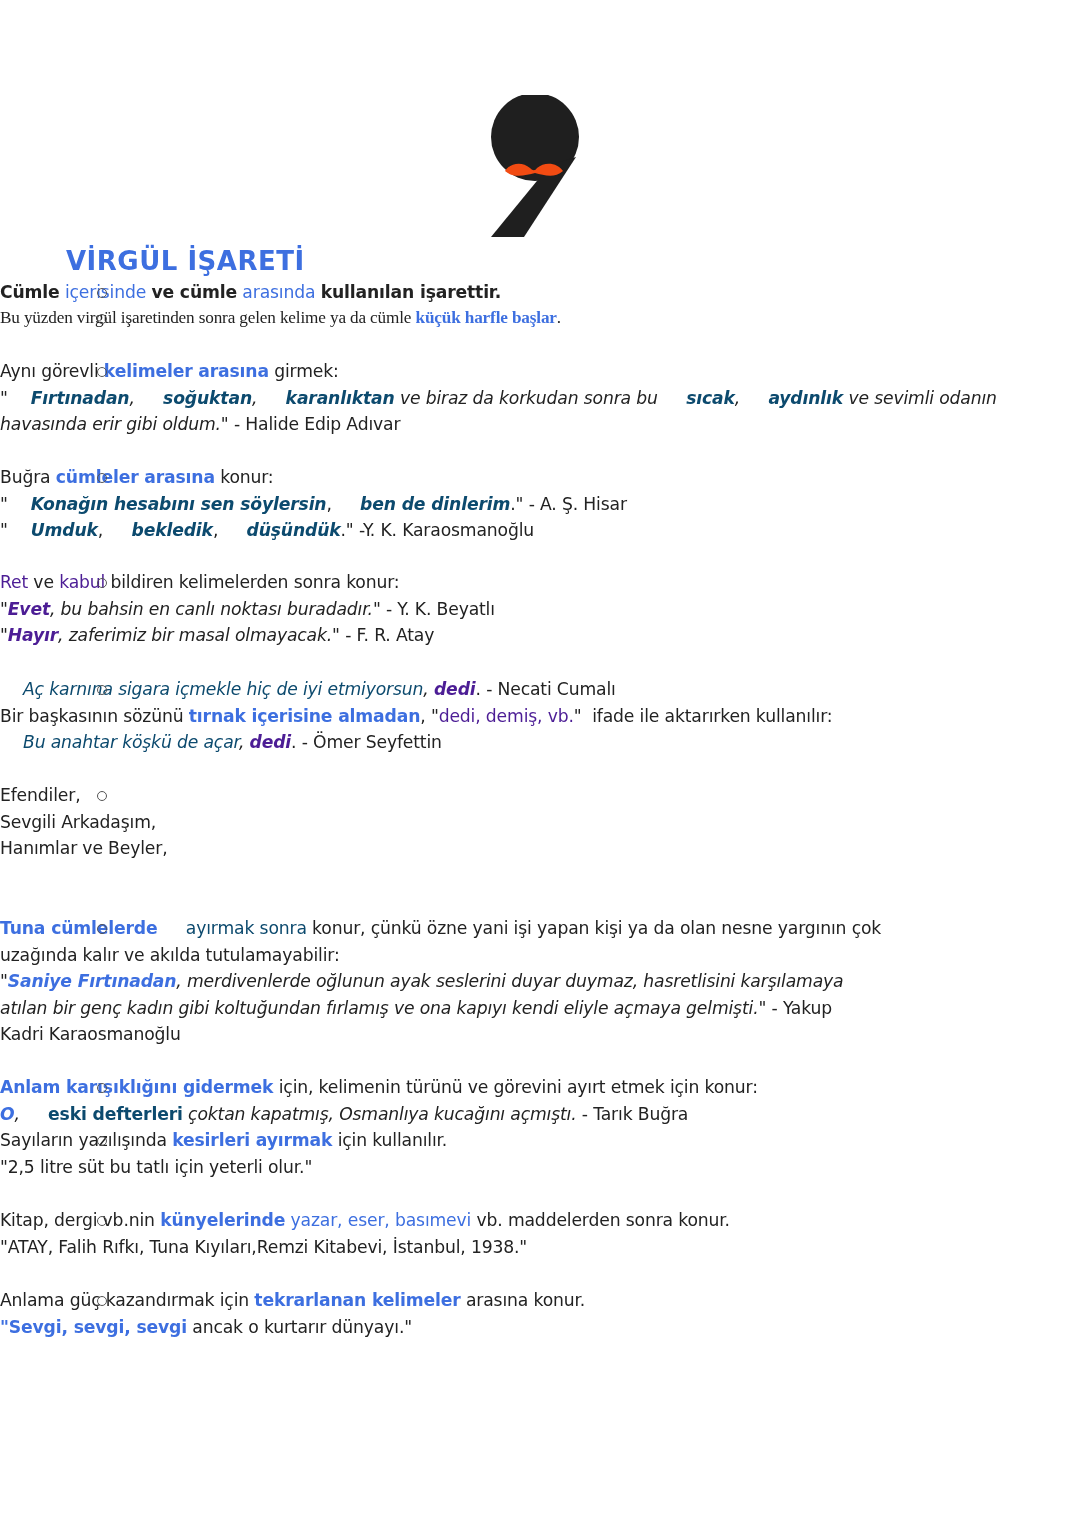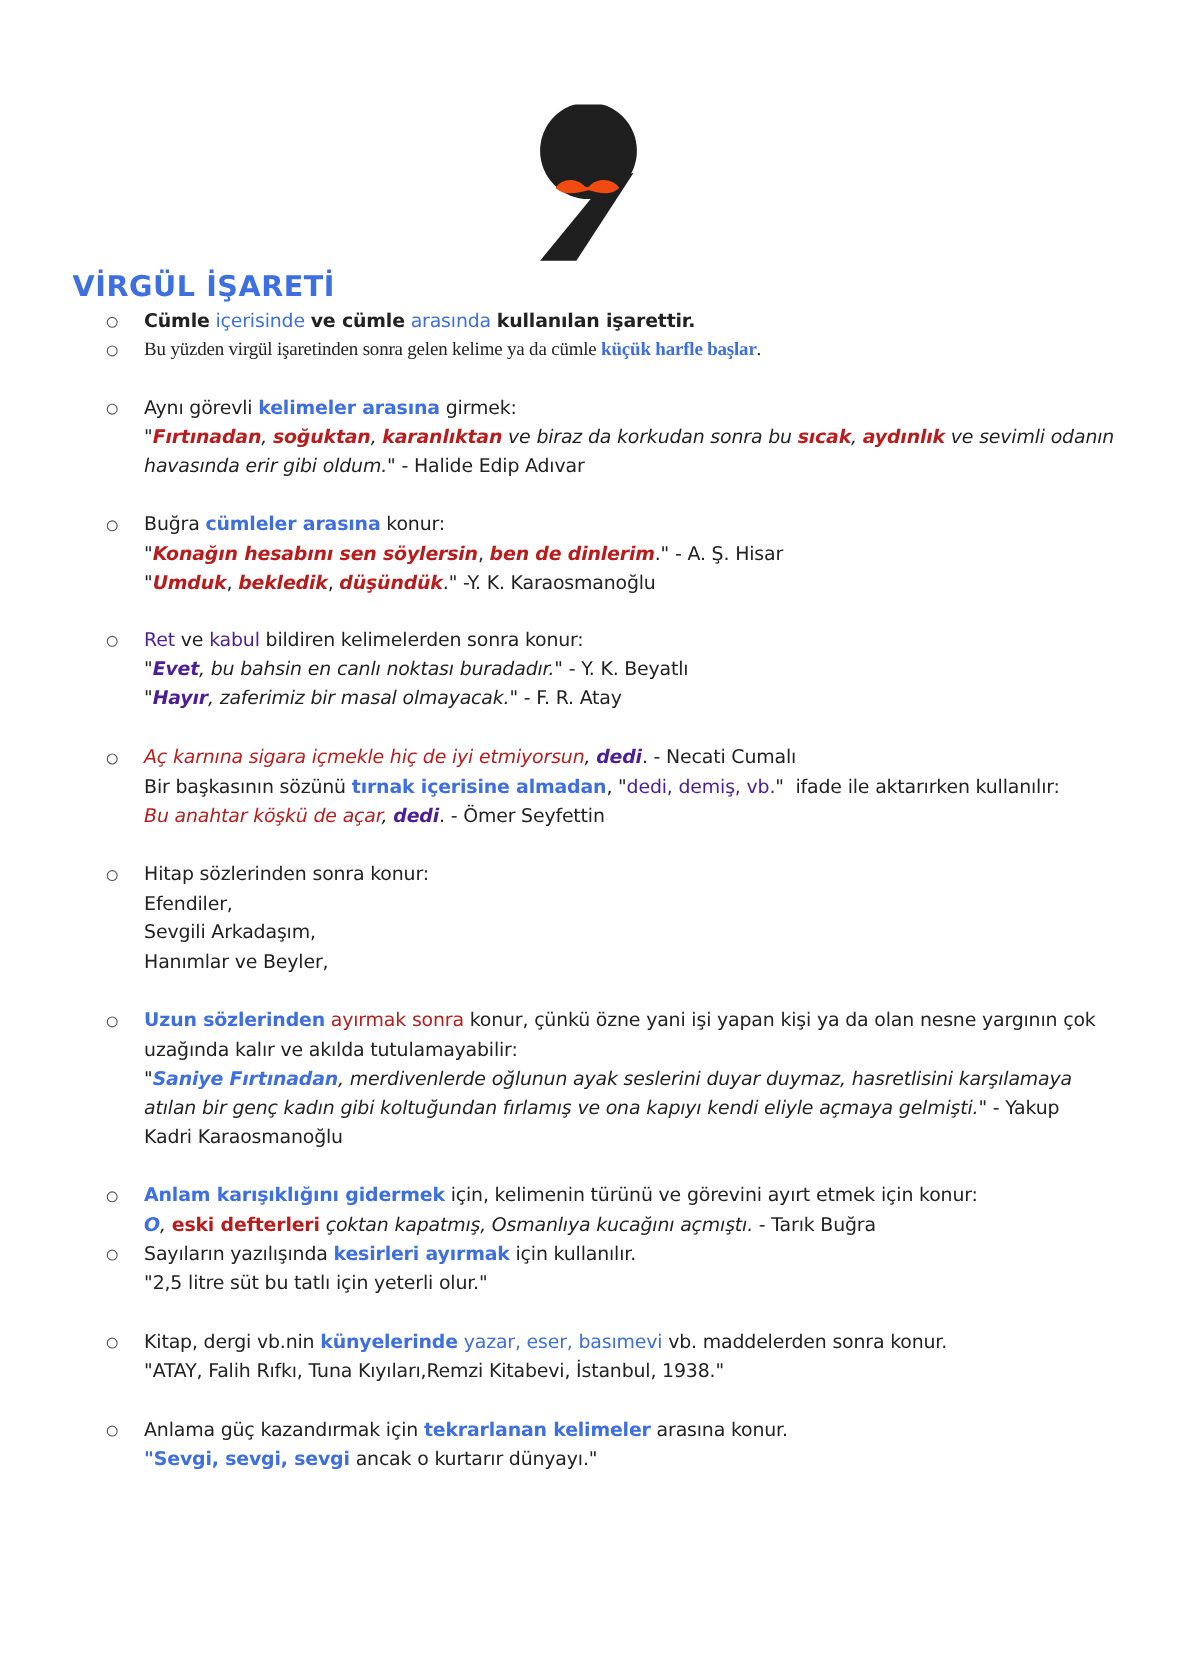--- a/index.html
+++ b/index.html
@@ -13,34 +13,34 @@
     }
     .title {
       position: absolute; left: 66px; top: 246px;
       font-size: 26px; font-weight: bold; color: #3d6fe0; letter-spacing: 0.5px;
       margin: 0;
     }
     .list {
       position: absolute; left: 0; top: 279px; width: 1080px;
       margin: 0; padding: 0; list-style: none;
     }
-    .item { position: relative; padding-left: 131px; padding-right: 60px; }
+    .item { position: relative; padding-right: 60px; }
     .bullet {
       position: absolute; left: 97px; width: 10px; height: 10px;
       border: 1.3px solid #555; border-radius: 50%; box-sizing: border-box;
       top: 9px;
     }
     .line {
       font-size: 17.2px; line-height: 26.5px; white-space: pre-wrap;
       letter-spacing: -0.15px;
     }
     .seg.b { font-weight: bold; }
     .seg.i { font-style: italic; }
     .c-blue { color: #3d6fe0; }
-    .c-orange { color: #b91c1c; }
+    .c-orange { color: #0c4a6e; margin-left: 23px; }
     .c-red { color: #4c1d95; }
   </style>
 </head>
 <body>
 
 <div class="logo">
   <svg width="95" height="145" viewBox="0 0 95 145">
     <circle cx="47" cy="42" r="44" fill="#1f1f1f"></circle>
     <path d="M62 70 L88 62 L36 142 L3 142 Z" fill="#1f1f1f"></path>
     <path d="M17 76 C22 68 34 66 42 73 C45 76 47 76 49 73 C57 66 70 68 75 76 C66 84 56 80 47 78 C38 80 26 84 17 76 Z" fill="#f24b12"></path>
@@ -77,28 +77,27 @@
       <div class="line"><span class="seg">"</span><span class="seg b i c-red">Hayır</span><span class="seg i">, zaferimiz bir masal olmayacak.</span><span class="seg">" - F. R. Atay</span></div>
     </li>
     <li class="item" style="position: absolute; top: 397px;">
       <span class="bullet"></span>
       <div class="line"><span class="seg i c-orange">Aç karnına sigara içmekle hiç de iyi etmiyorsun</span><span class="seg i">, </span><span class="seg b i c-red">dedi</span><span class="seg">. - Necati Cumalı</span></div>
       <div class="line"><span class="seg">Bir başkasının sözünü </span><span class="seg b c-blue">tırnak içerisine almadan</span><span class="seg">, "</span><span class="seg c-red">dedi, demiş, vb.</span><span class="seg">"  ifade ile aktarırken kullanılır:</span></div>
       <div class="line"><span class="seg i c-orange">Bu anahtar köşkü de açar</span><span class="seg i">, </span><span class="seg b i c-red">dedi</span><span class="seg">. - Ömer Seyfettin</span></div>
     </li>
     <li class="item" style="position: absolute; top: 503px;">
       <span class="bullet"></span>
-      <div class="line"><span class="seg">Hitap sözlerinden sonra konur:</span></div>
       <div class="line"><span class="seg">Efendiler,</span></div>
       <div class="line"><span class="seg">Sevgili Arkadaşım,</span></div>
       <div class="line"><span class="seg">Hanımlar ve Beyler,</span></div>
     </li>
     <li class="item" style="position: absolute; top: 636px;">
       <span class="bullet"></span>
-      <div class="line"><span class="seg b c-blue">Uzun sözlerinden</span><span class="seg"> </span><span class="seg c-orange">ayırmak sonra</span><span class="seg"> konur, çünkü özne yani işi yapan kişi ya da olan nesne yargının çok</span></div>
+      <div class="line"><span class="seg b c-blue">Tuna cümlelerde</span><span class="seg"> </span><span class="seg c-orange">ayırmak sonra</span><span class="seg"> konur, çünkü özne yani işi yapan kişi ya da olan nesne yargının çok</span></div>
       <div class="line"><span class="seg">uzağında kalır ve akılda tutulamayabilir:</span></div>
       <div class="line"><span class="seg">"</span><span class="seg b i c-blue">Saniye Fırtınadan</span><span class="seg i">, merdivenlerde oğlunun ayak seslerini duyar duymaz, hasretlisini karşılamaya</span></div>
       <div class="line"><span class="seg i">atılan bir genç kadın gibi koltuğundan fırlamış ve ona kapıyı kendi eliyle açmaya gelmişti.</span><span class="seg">" - Yakup</span></div>
       <div class="line"><span class="seg">Kadri Karaosmanoğlu</span></div>
     </li>
     <li class="item" style="position: absolute; top: 795px;">
       <span class="bullet"></span>
       <div class="line"><span class="seg b c-blue">Anlam karışıklığını gidermek</span><span class="seg"> için, kelimenin türünü ve görevini ayırt etmek için konur:</span></div>
       <div class="line"><span class="seg b i c-blue">O</span><span class="seg i">, </span><span class="seg b c-orange">eski defterleri</span><span class="seg i"> çoktan kapatmış, Osmanlıya kucağını açmıştı.</span><span class="seg"> - Tarık Buğra</span></div>
     </li>

